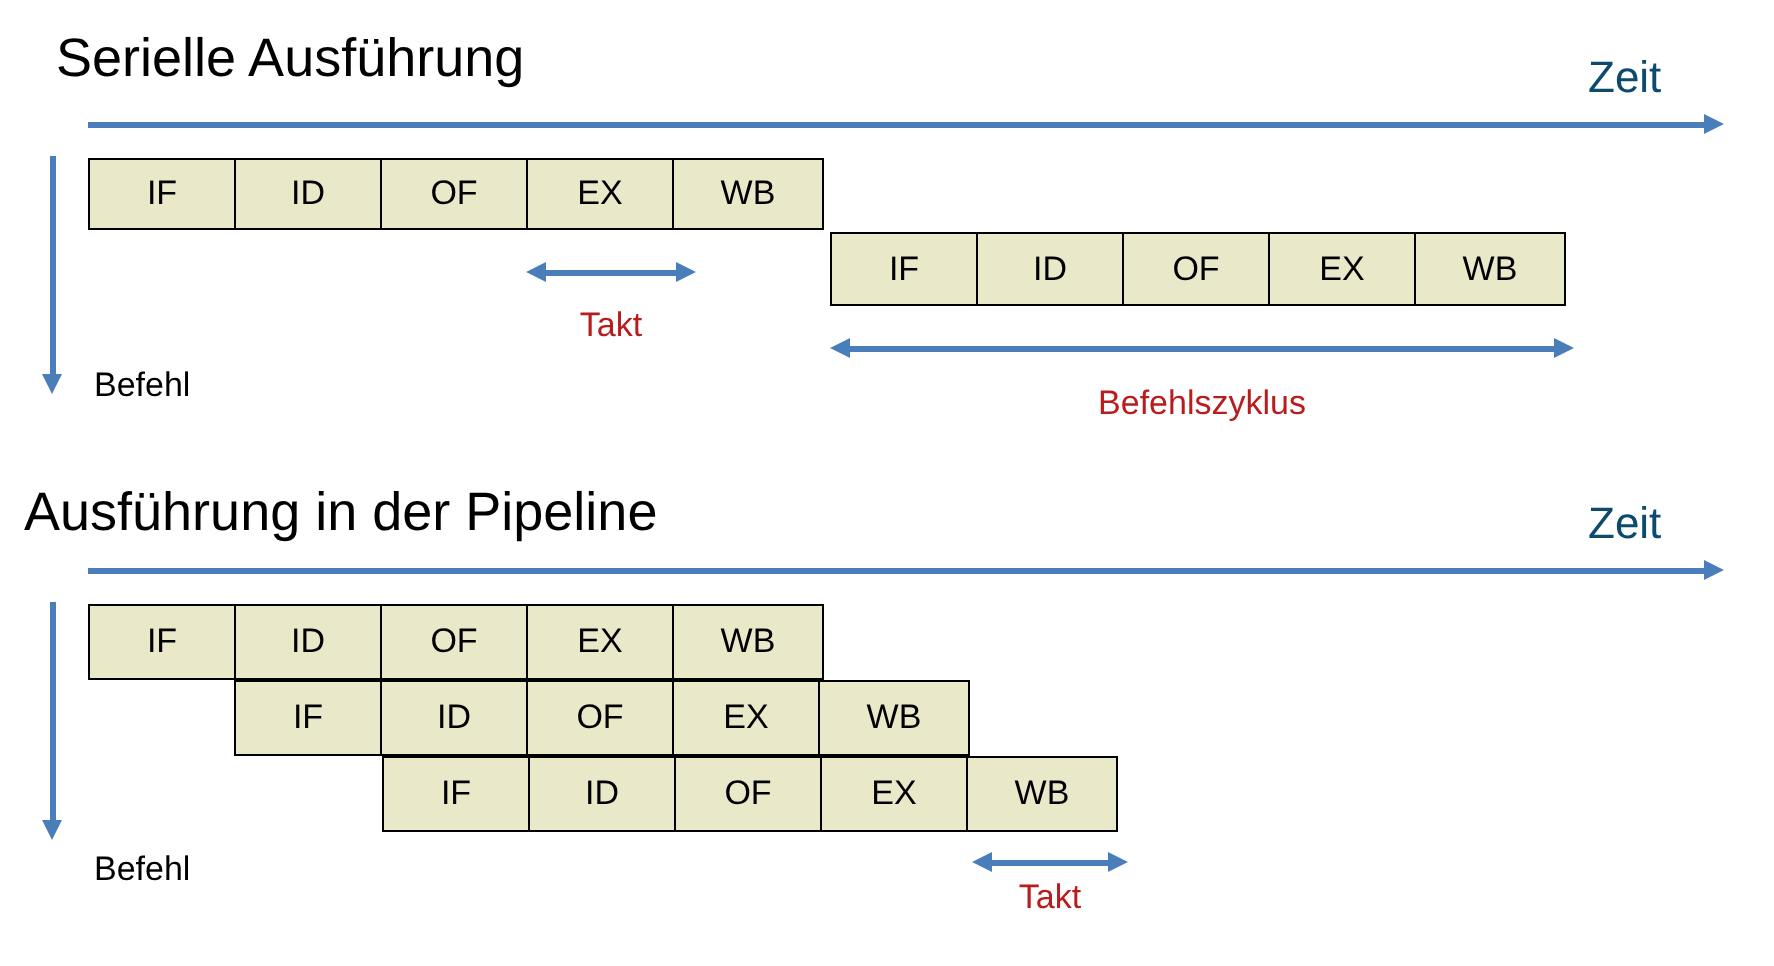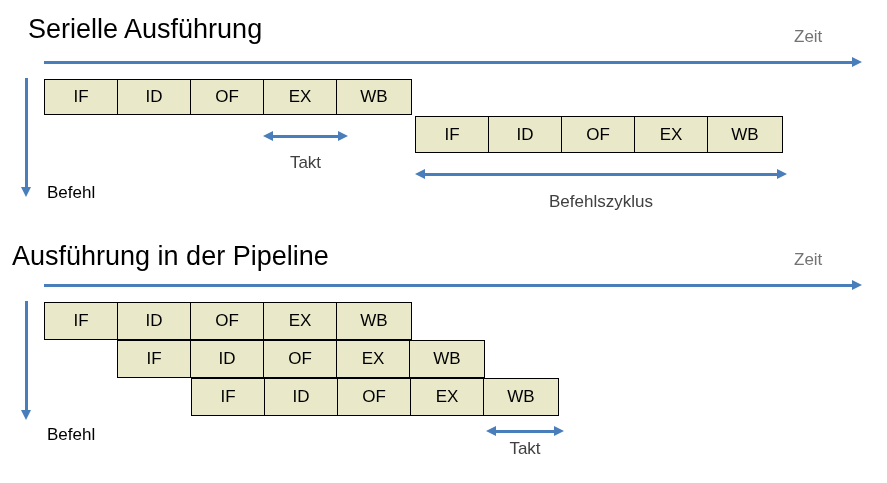--- a/index.html
+++ b/index.html
@@ -24,24 +24,24 @@
     position: absolute;
     font-size: 27px;
     line-height: 1;
     letter-spacing: 0px;
     white-space: nowrap;
     color: #000000;
   }
 
   .zeit-label {
     position: absolute;
-    font-size: 17px;
-    line-height: 1;
-    white-space: nowrap;
-    color: #737373;
+    font-size: 22px;
+    line-height: 1;
+    white-space: nowrap;
+    color: #0c4a6e;
   }
 
   
   .time-axis {
     position: absolute;
     height: 11px;
   }
   .time-axis .shaft {
     position: absolute;
     left: 0;
@@ -121,21 +121,21 @@
     border-top: 5.5px solid transparent;
     border-bottom: 5.5px solid transparent;
     border-left: 10px solid #4A7EBB;
   }
   .measure-label {
     position: absolute;
     font-size: 17px;
     line-height: 1;
     white-space: nowrap;
     text-align: center;
-    color: #404040;
+    color: #b91c1c;
   }
 
   
   .stage-row {
     position: absolute;
     display: flex;
   }
   .stage {
     box-sizing: border-box;
     background: #E9E9C9;

